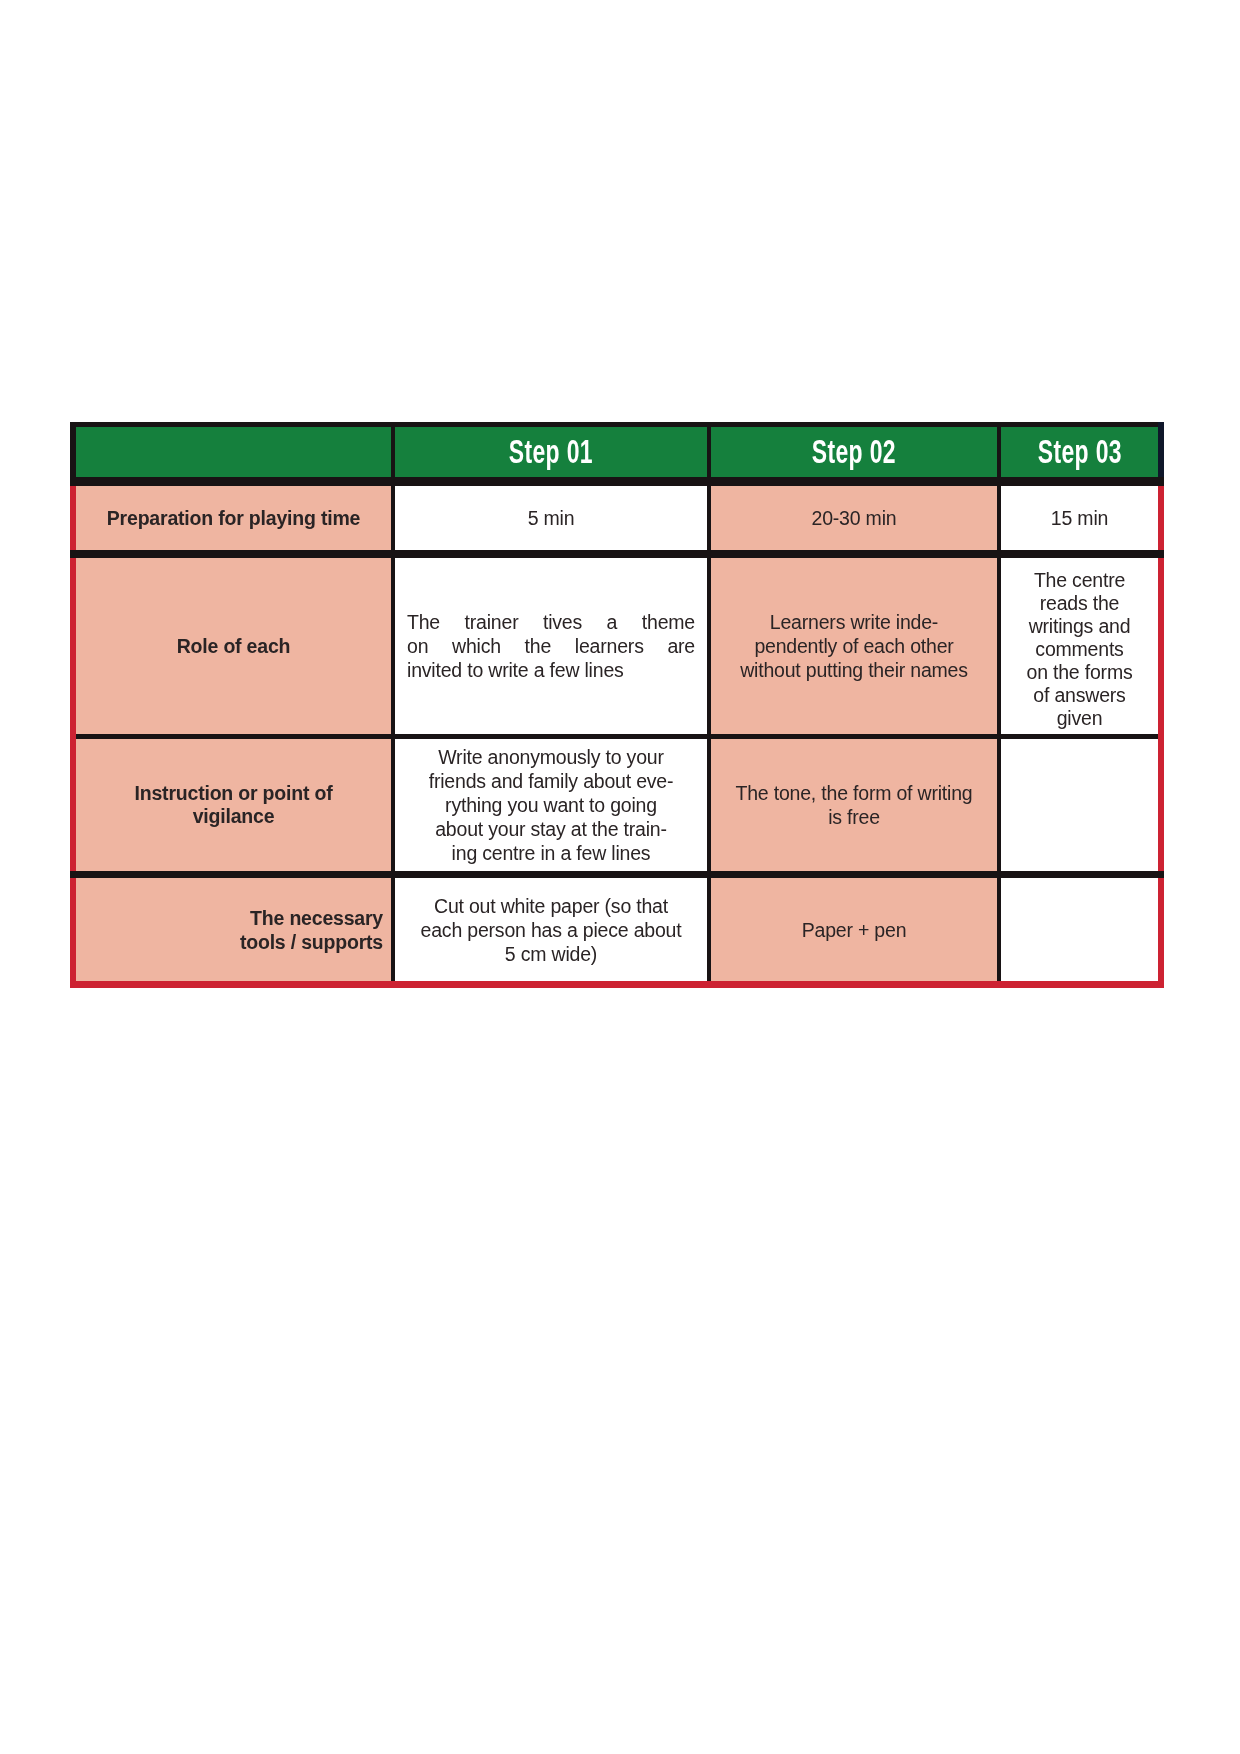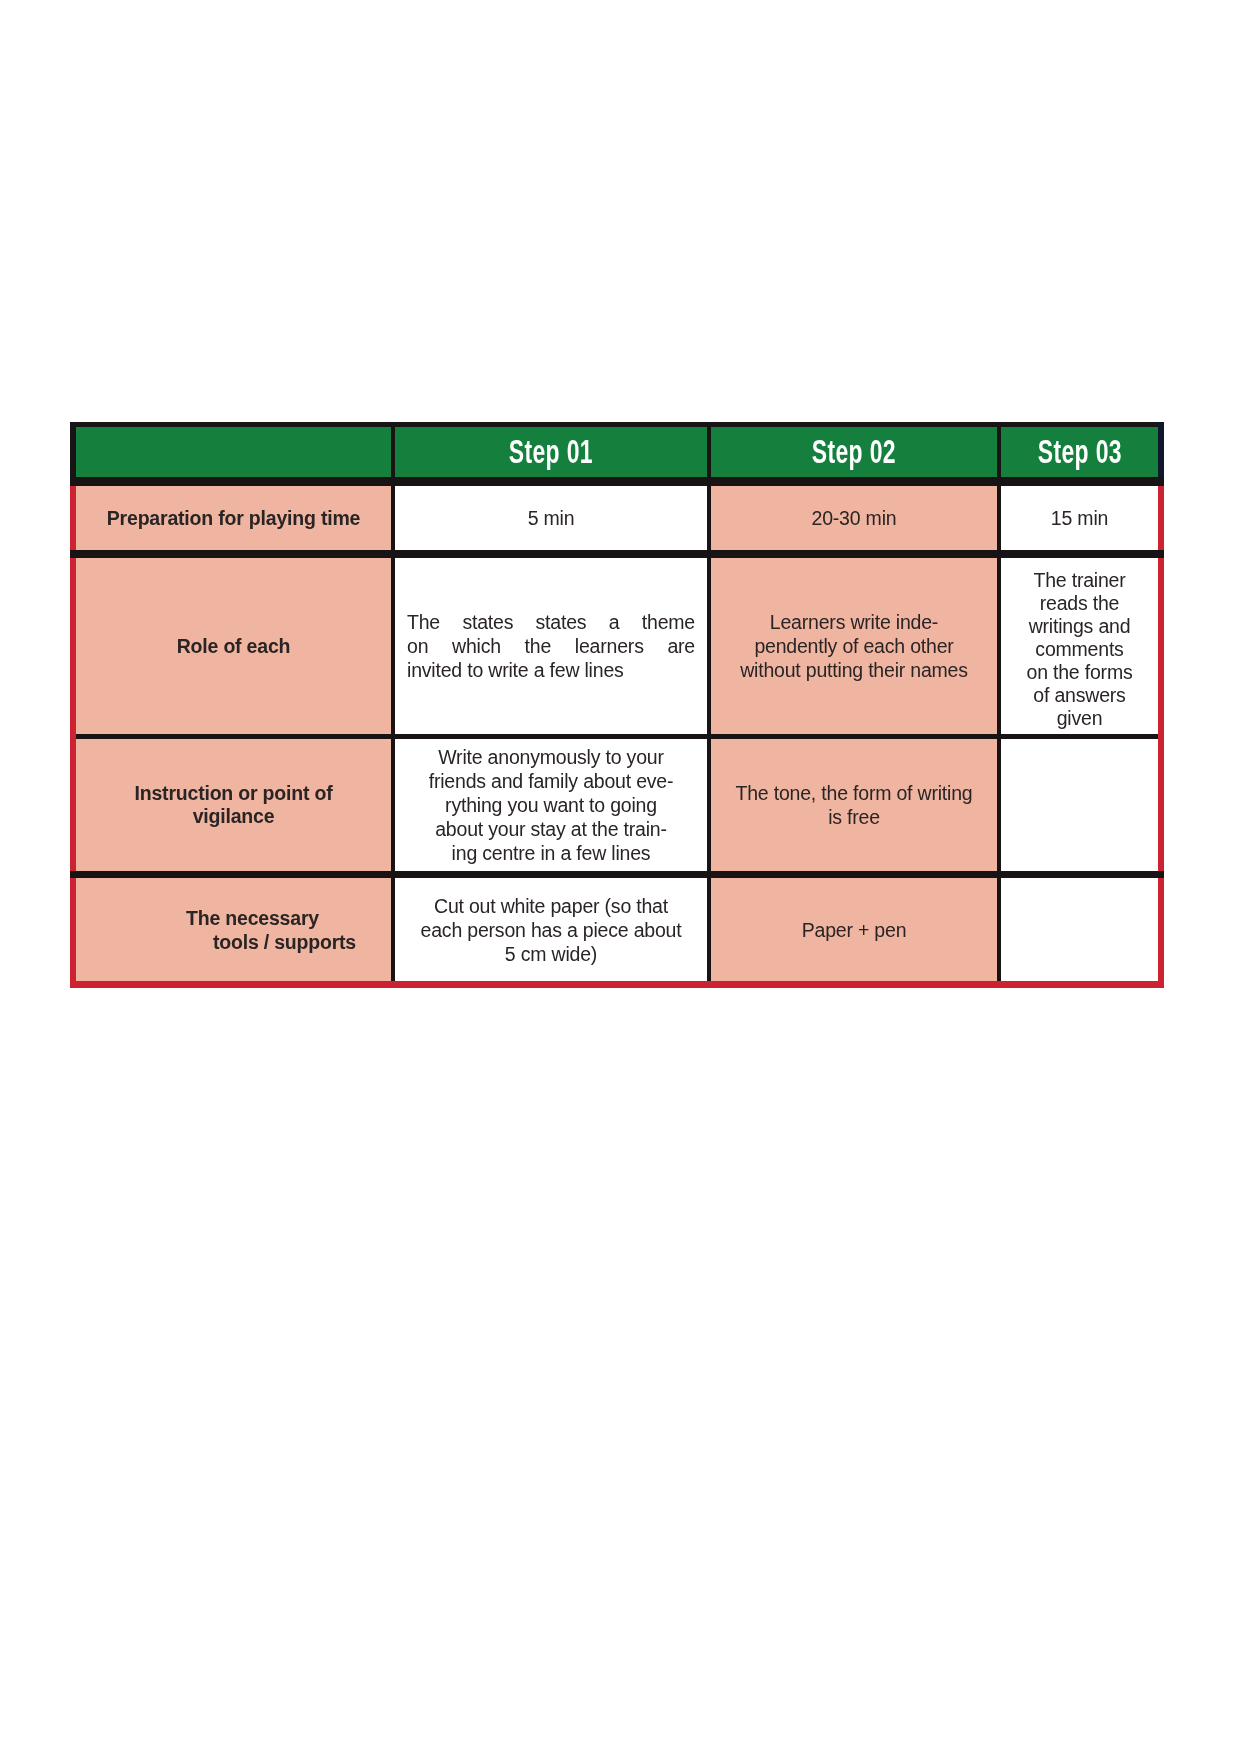--- a/index.html
+++ b/index.html
@@ -80,21 +80,21 @@
     text-align: justify;
     text-align-last: justify;
   }
   
   .cell-role-3 { padding: 2px 4px; }
   .cell-role-3 .ln { min-height: 23px; line-height: 23px; }
   .cell-role-3 .lines { position: relative; z-index: 2; margin-bottom: -6px; }
   
   .cell-inst-lab .ln { min-height: 23px; line-height: 23px; }
   
-  .cell-tool-lab { text-align: center; padding-left: 46px; }
+  .cell-tool-lab { text-align: right; padding-left: 46px; }
   .cell-tool-lab .ln:nth-child(2) { padding-left: 64px; }
   
   .cell-exam-1 .ln { line-height: 25px; }
 </style>
 </head>
 <body>
 
 <div class="page">
 
   <table class="steps">
@@ -124,35 +124,35 @@
       <td class="sal lab">Preparation for playing time</td>
       <td class="wht">5 min</td>
       <td class="sal">20-30 min</td>
       <td class="wht">15 min</td>
     </tr>
 
     <tr class="r-role">
       <td class="sal lab">Role of each</td>
       <td class="wht cell-role-1">
         <div class="lines">
-              <div class="ln">The states states a theme</div>
+              <div class="ln">The trainer tives a theme</div>
               <div class="ln">on which the learners are</div>
               <div class="ln">invited to write a few lines</div>
             </div>
       </td>
       <td class="sal">
         <div class="lines">
               <div class="ln">Learners write inde-</div>
               <div class="ln">pendently of each other</div>
               <div class="ln">without putting their names</div>
             </div>
       </td>
       <td class="wht cell-role-3">
         <div class="lines">
-              <div class="ln">The trainer</div>
+              <div class="ln">The centre</div>
               <div class="ln">reads the</div>
               <div class="ln">writings and</div>
               <div class="ln">comments</div>
               <div class="ln">on the forms</div>
               <div class="ln">of answers</div>
               <div class="ln">given</div>
             </div>
       </td>
     </tr>
 

